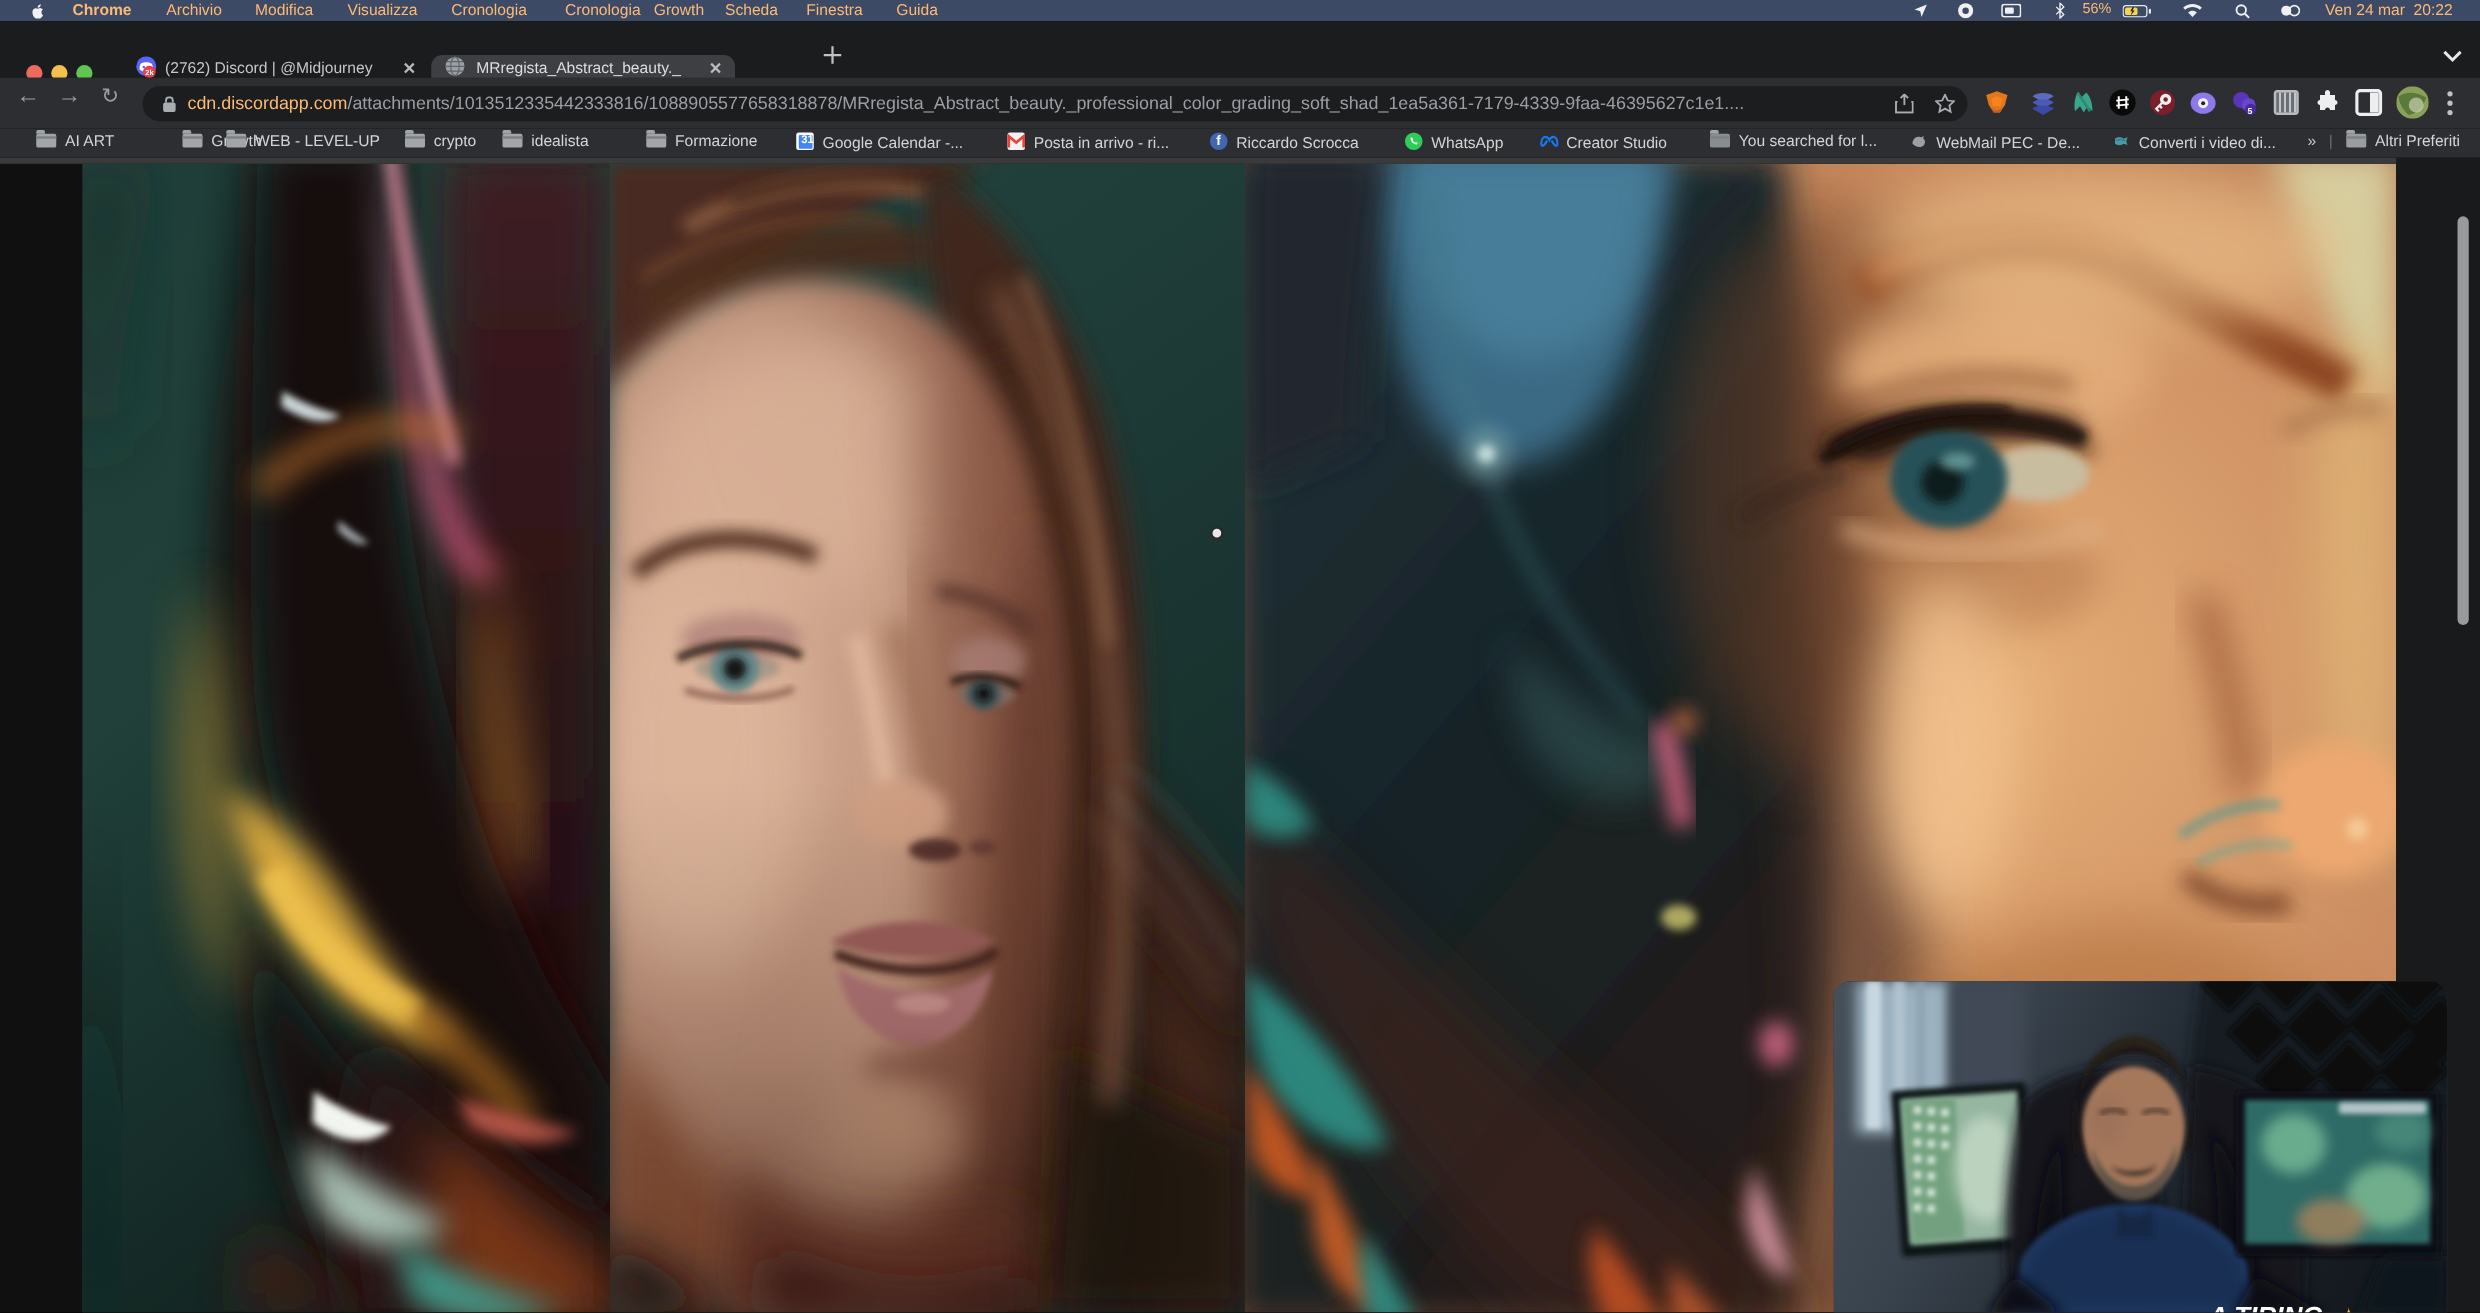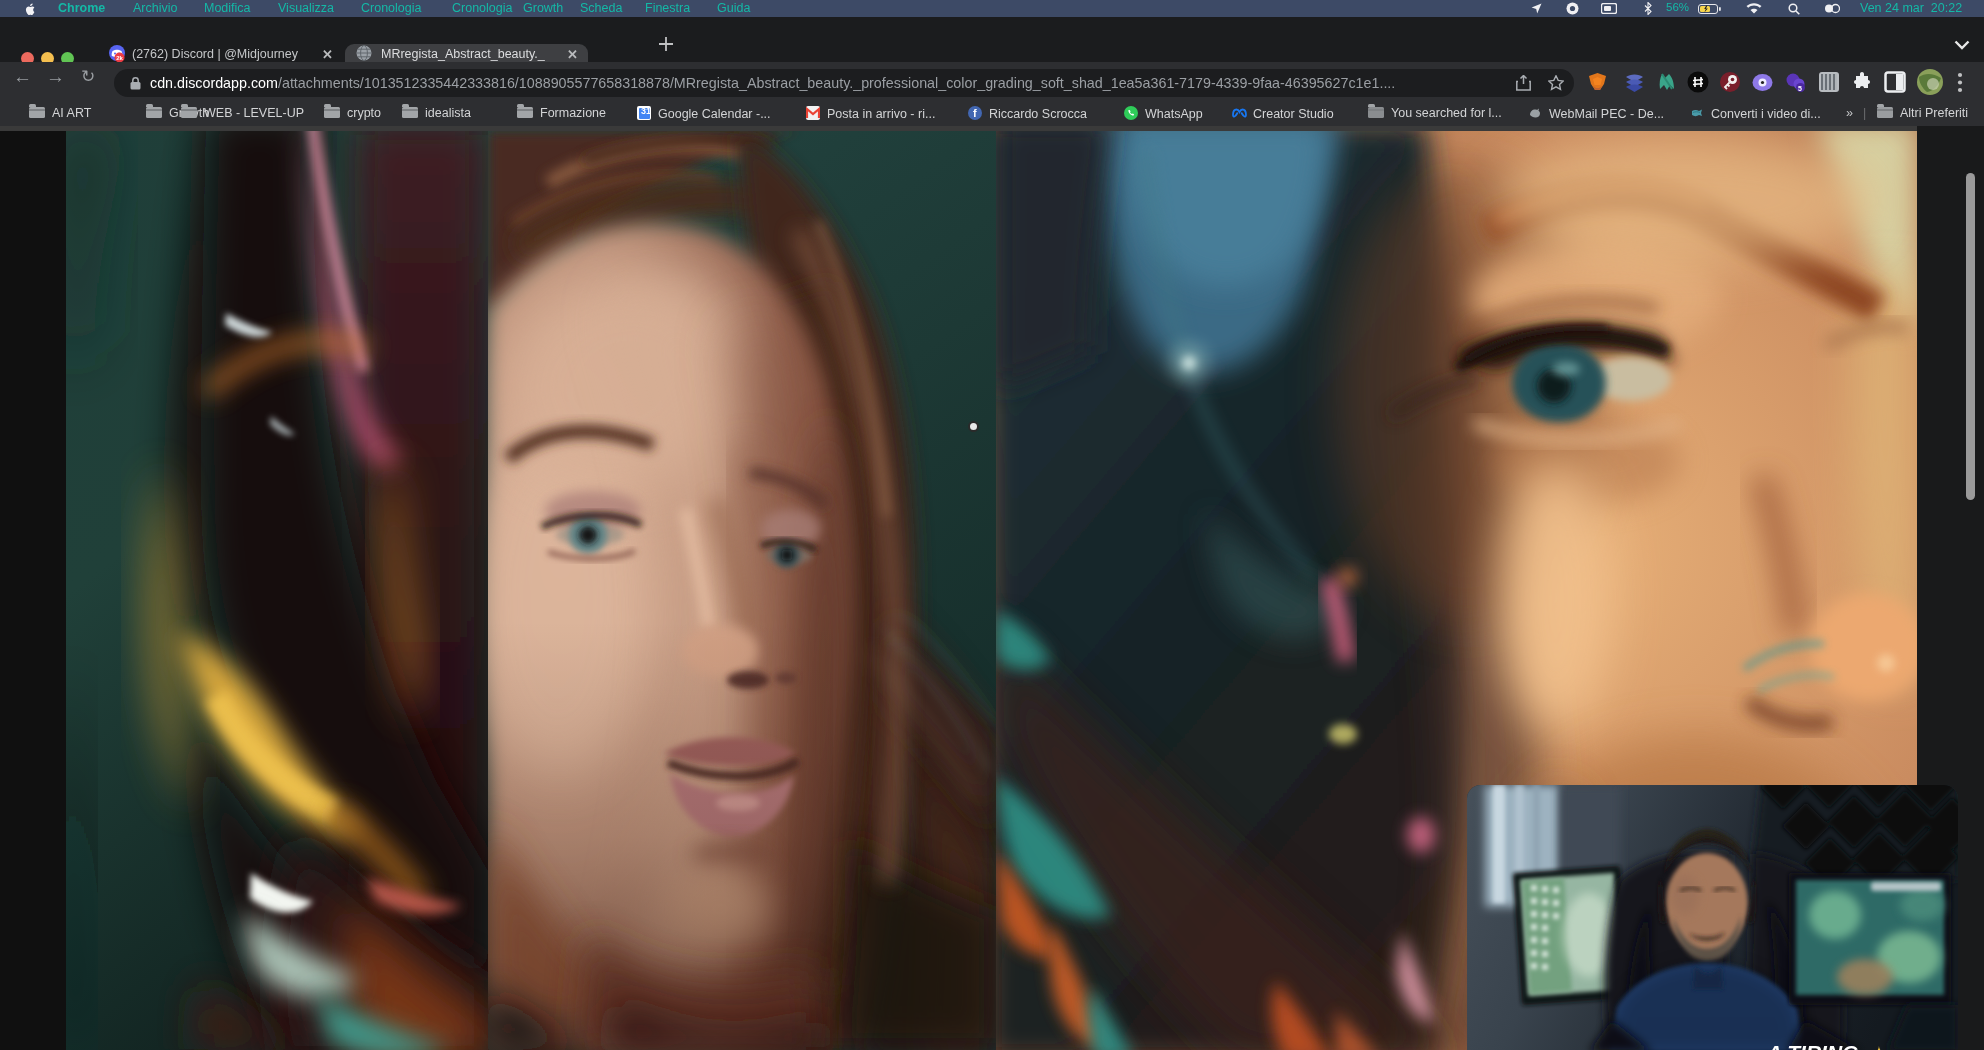--- a/index.html
+++ b/index.html
@@ -1,21 +1,21 @@
 <!DOCTYPE html>
 <html><head>
 <meta charset="utf-8">
 <style>
   * { margin:0; padding:0; box-sizing:border-box; }
   html,body { width:1984px; height:1050px; overflow:hidden; background:#000; font-family:"Liberation Sans", sans-serif; }
   #stage { position:relative; width:1984px; height:1050px; overflow:hidden; }
   .abs { position:absolute; }
 
   
-  #menubar { left:0; top:0; width:1984px; height:17px; background:#3d4a66; color:#14b8a6; font-size:12.5px; }
+  #menubar { left:0; top:0; width:1984px; height:17px; background:#3d4a66; color:#fdba74; font-size:12.5px; }
   #menubar .mi { position:absolute; top:1px; white-space:nowrap; }
   #menubar .bold { font-weight:bold; }
 
   
   #tabbar { left:0; top:17px; width:1984px; height:45px; background:#1b1c1e; }
   .tl { position:absolute; top:35px; width:13px; height:13px; border-radius:50%; }
   .tab-inactive { position:absolute; left:100px; top:27px; width:243px; height:35px; color:#c5c7c9; font-size:12.5px; }
   .tab-active { position:absolute; left:345px; top:27px; width:243px; height:35px; background:#3e3f42; border-radius:9px 9px 0 0; color:#dcdddf; font-size:12.5px; }
   .tabx { position:absolute; color:#b9bbbd; font-size:13px; font-weight:bold; }
 
@@ -137,21 +137,21 @@
 
   <div id="toolbar" class="abs">
     <span class="navic" style="left:13px; font-size:19px;">←</span>
     <span class="navic" style="left:46px; font-size:19px;">→</span>
     <span class="navic" style="left:81px; font-size:17px;">↻</span>
     <div id="urlpill">
       <svg style="position:absolute;left:16px;top:8px;" width="11" height="13" viewBox="0 0 11 13">
           <rect x="0.5" y="5" width="10" height="7.5" rx="1.5" fill="#a9adb2"></rect>
           <path d="M2.8,5 L2.8,3.4 C2.8,1.9 4,0.8 5.5,0.8 C7,0.8 8.2,1.9 8.2,3.4 L8.2,5" fill="none" stroke="#a9adb2" stroke-width="1.5"></path>
         </svg>
-      <span style="margin-left:36px;"><span style="color:#ffffff;">cdn.discordapp.com</span>/attachments/1013512335442333816/1088905577658318878/MRregista_Abstract_beauty._professional_color_grading_soft_shad_1ea5a361-7179-4339-9faa-46395627c1e1....</span>
+      <span style="margin-left:36px;"><span style="color:#fdba74;">cdn.discordapp.com</span>/attachments/1013512335442333816/1088905577658318878/MRregista_Abstract_beauty._professional_color_grading_soft_shad_1ea5a361-7179-4339-9faa-46395627c1e1....</span>
       <svg style="position:absolute;left:1402px;top:6px;" width="15" height="16" viewBox="0 0 15 16">
           <path d="M7.5,0.5 L7.5,9 M4.5,3.5 L7.5,0.5 L10.5,3.5" fill="none" stroke="#a9adb2" stroke-width="1.5"></path>
           <path d="M2,6.5 L0.8,6.5 L0.8,15 L14.2,15 L14.2,6.5 L13,6.5" fill="none" stroke="#a9adb2" stroke-width="1.5"></path>
         </svg>
       <svg style="position:absolute;left:1434px;top:6px;" width="16" height="16" viewBox="0 0 16 16">
           <path d="M8,0.8 L10.2,5.4 L15.2,6 L11.5,9.4 L12.5,14.4 L8,11.9 L3.5,14.4 L4.5,9.4 L0.8,6 L5.8,5.4 Z" fill="none" stroke="#a9adb2" stroke-width="1.4"></path>
         </svg>
     </div>
     <svg class="ext" style="left:1587px;top:10px;" width="21" height="21" viewBox="0 0 21 21">
         <path d="M10.5,1 L19,4 L17,12 L13,18 L8,18 L4,12 L2,4 Z" fill="#e2761b"></path>

